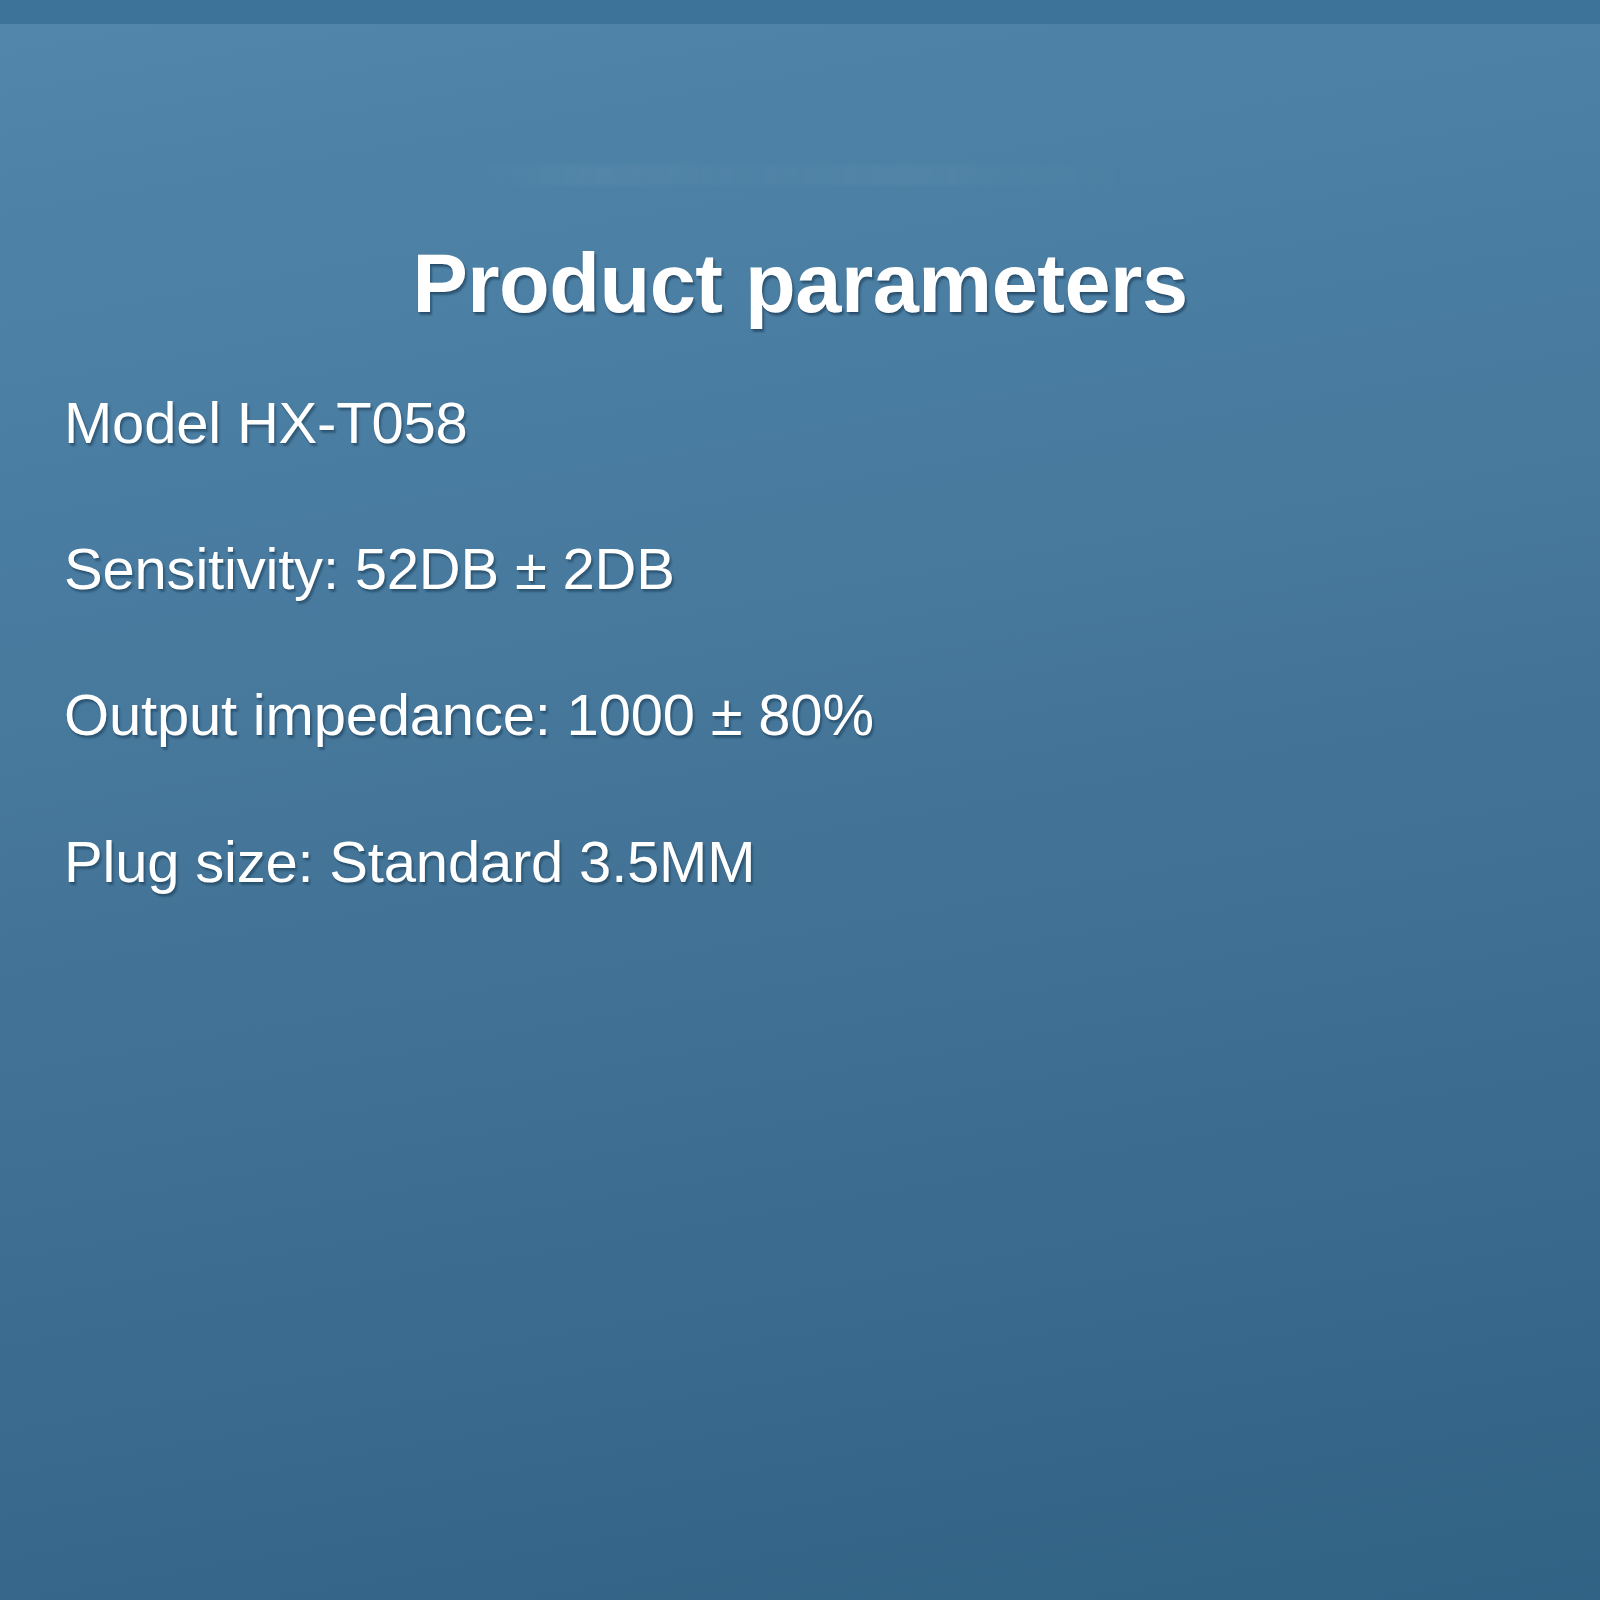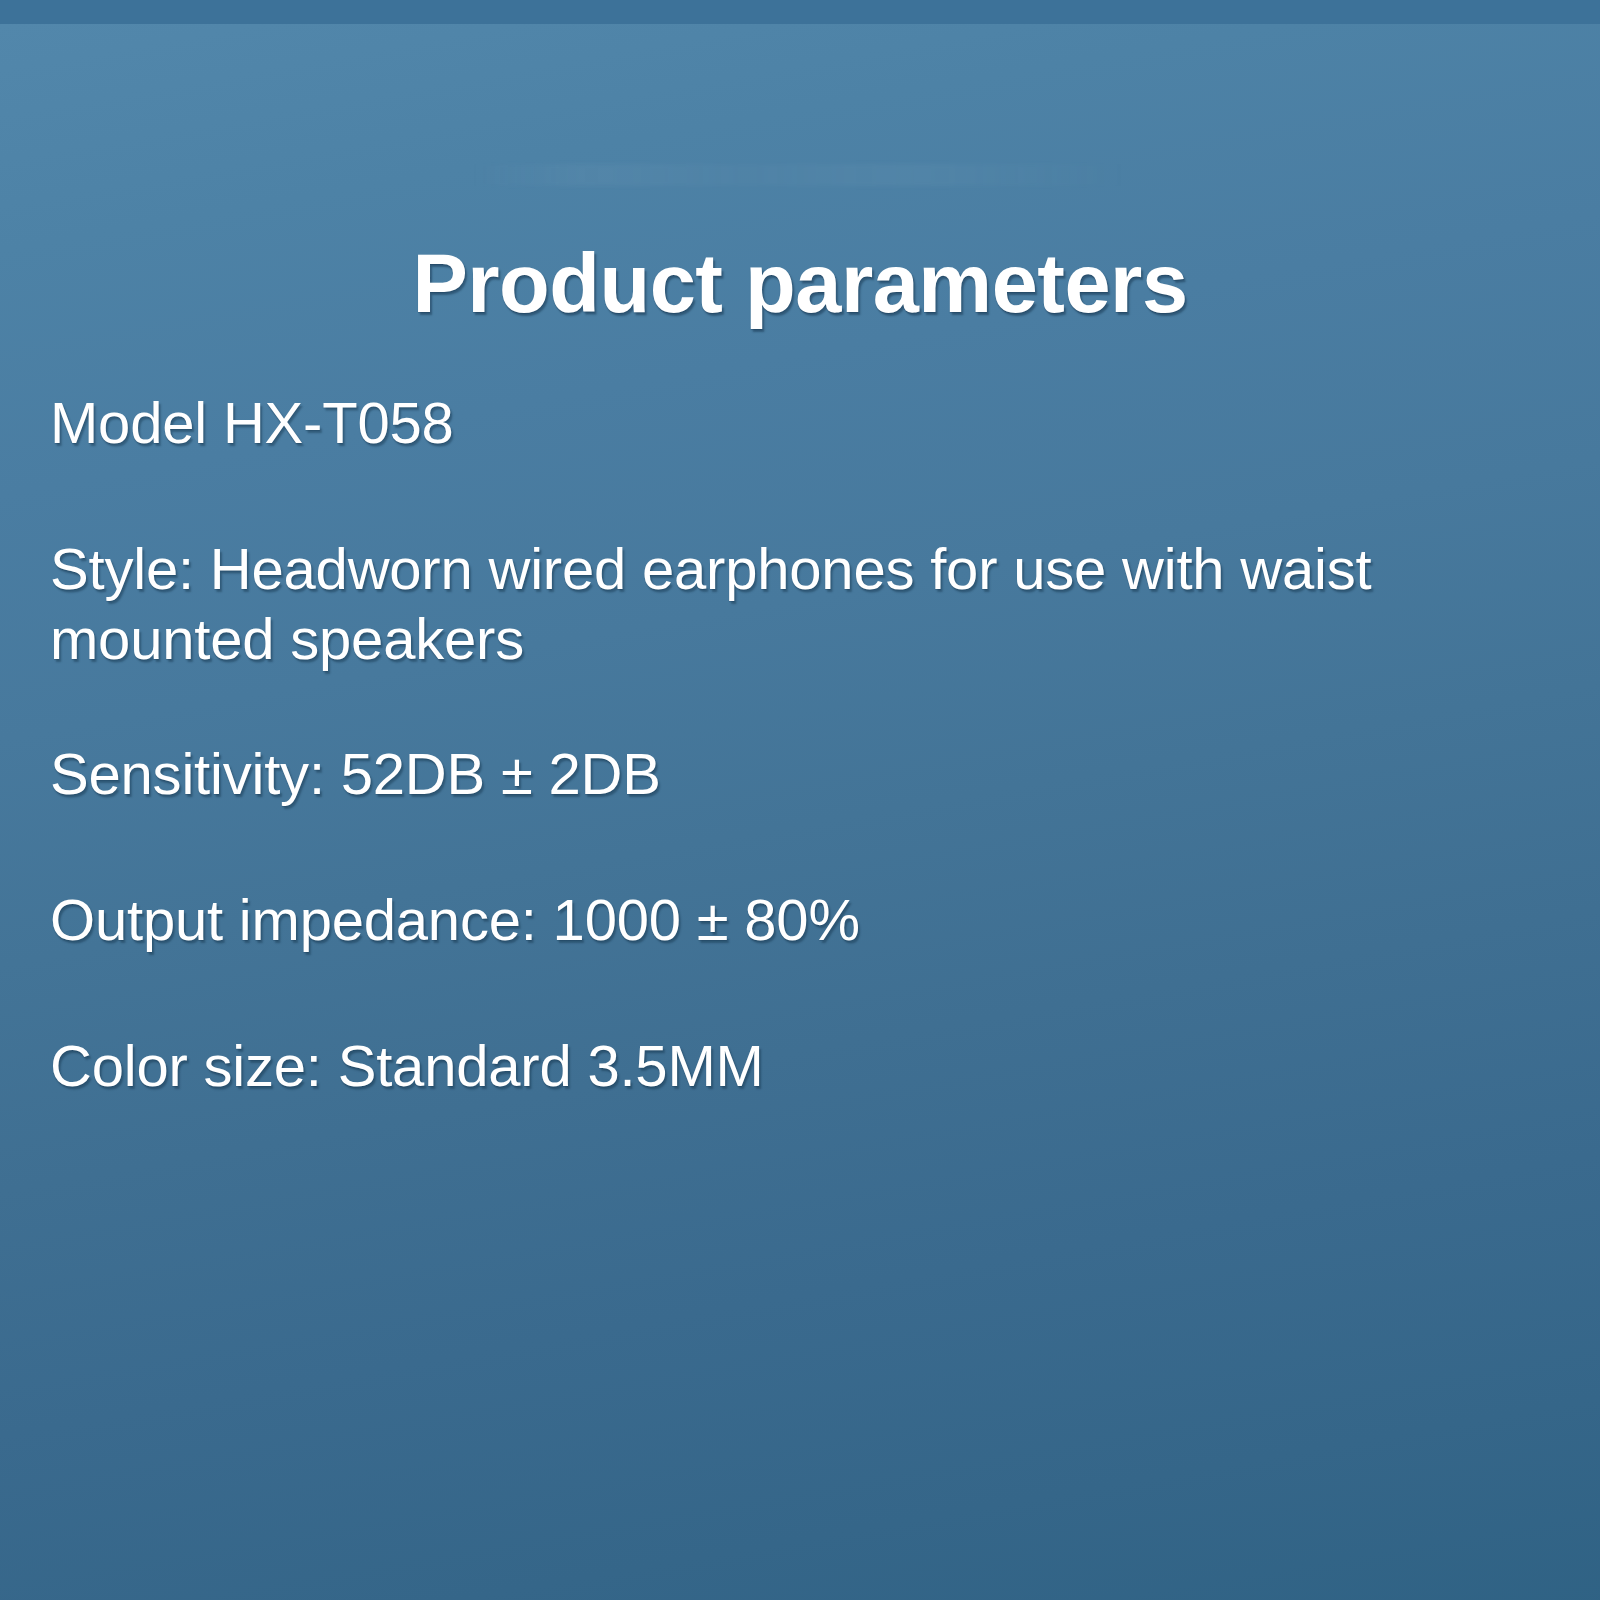--- a/index.html
+++ b/index.html
@@ -59,21 +59,21 @@
     letter-spacing: -0.5px;
     line-height: 1.05;
     text-shadow:
       2px 3px 2px rgba(16, 44, 68, 0.45),
       0 1px 1px rgba(16, 44, 68, 0.30);
     white-space: nowrap;
   }
 
   .spec-list {
     position: absolute;
-    left: 50px;
+    left: 64px;
     top: 364px;
     width: 1500px;
   }
 
   .spec-line {
     color: #ffffff;
     font-size: 58px;
     font-weight: normal;
     line-height: 1.21;
     letter-spacing: -0.2px;
@@ -98,25 +98,24 @@
 <div class="page">
 
   <div class="ghost-band"></div>
 
   <h1 class="title">Product parameters</h1>
 
   <div class="spec-list">
 
     <p class="spec-line">Model HX-T058</p>
 
-    <p class="spec-line wrapping">Style: Headworn wired earphones for use with waist mounted speakers</p>
 
 
 
     <p class="spec-line">Sensitivity: 52DB ± 2DB</p>
 
     <p class="spec-line">Output impedance: 1000 ± 80%</p>
 
 
-    <p class="spec-line">Color size: Standard 3.5MM</p>
+    <p class="spec-line">Plug size: Standard 3.5MM</p>
 
   </div>
 </div>
 
 </body></html>

